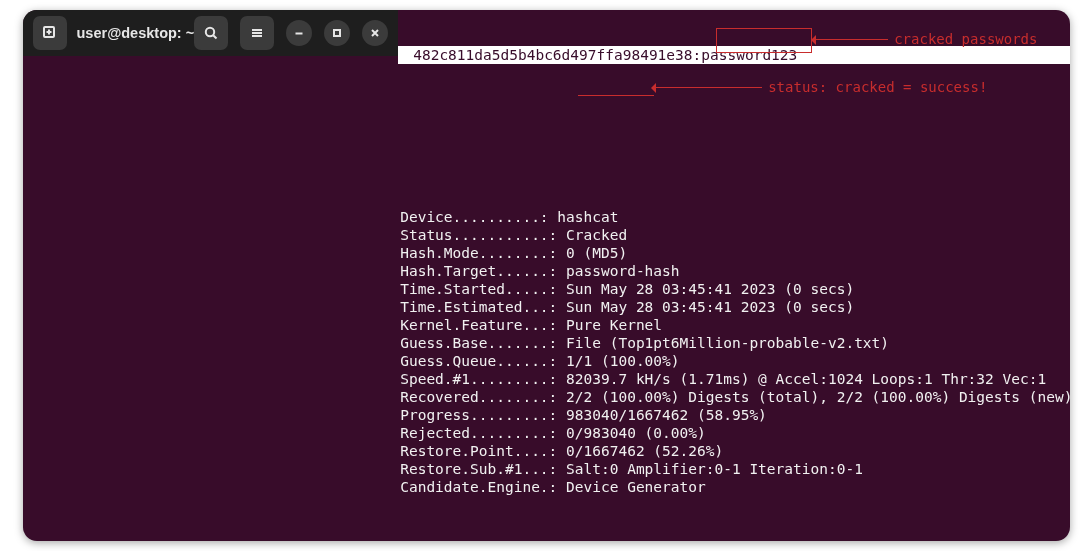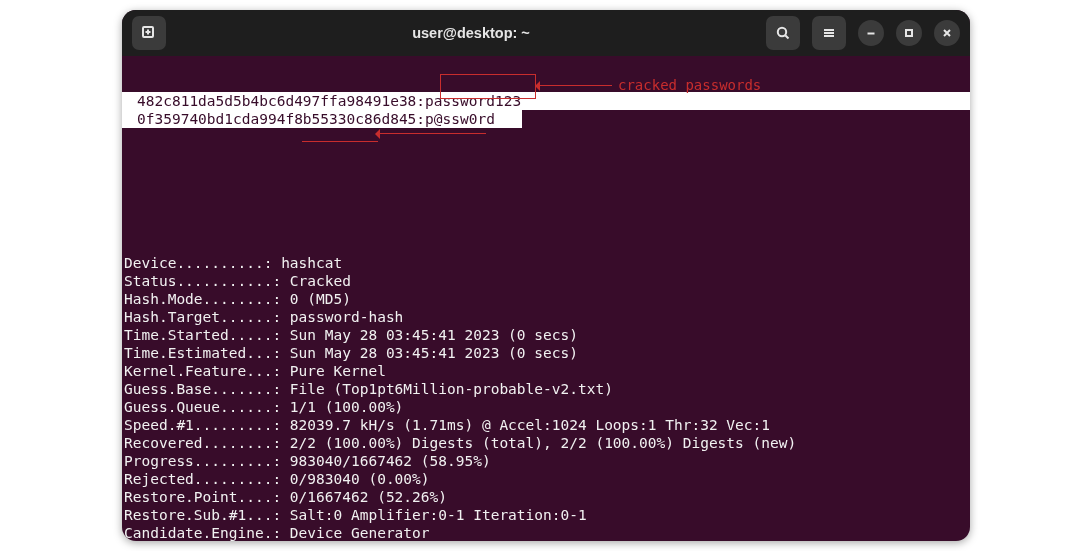--- a/index.html
+++ b/index.html
@@ -1,24 +1,24 @@
 <!DOCTYPE html>
 <html><head>
   <meta charset="utf-8">
   <style>
     * { margin:0; padding:0; box-sizing:border-box; }
     body { background:#fff; font-family:sans-serif; display:flex; justify-content:center; align-items:flex-start; padding:10px; }
     .window {
-      width:848px; height:531px;
+      width:1047px; height:531px;
       background:#380c2a;
       border-radius:14px;
       overflow:hidden;
       box-shadow:0 2px 8px rgba(0,0,0,.35);
       position:relative;
-      display:flex; flex-direction:column;
+      display:flex; flex-direction:row;
     }
     .titlebar {
       height:46px;
       background:#1e1e1e;
       display:flex; align-items:center;
       padding:0 10px;
       flex-shrink:0;
     }
     .tb-left { width:44px; display:flex; }
     .tb-center { flex:1; text-align:center; color:#e6e6e6; font-size:14.5px; font-weight:600; }
@@ -99,21 +99,21 @@
       </div>
       <div class="circlebtn">
         <svg width="12" height="12" viewBox="0 0 12 12">
             <path d="M3 3l6 6M9 3l-6 6"></path>
           </svg>
       </div>
     </div>
   </div>
 
   <div class="term">
-    <span class="hl-row">482c811da5d5b4bc6d497ffa98491e38:password123</span><span class="hl-row" style="width:400px;display:inline-block;">0f359740bd1cda994f8b55330c86d845:p@ssw0rd</span>
+    <span class="hl-row">482c811da5d5b4bc6d497ffa98491e38:password123</span>
 
     
     <div class="box1" style="left:318px; top:18px; width:96px; height:25px;"></div>
     <div class="arrow-line" style="left:418px; top:29px; width:72px;"></div>
     <div class="anno" style="left:496px; top:20px;">cracked passwords</div>
 
 <div class="term-body">
 <span>Device..........: hashcat</span>
 <span>Status...........: Cracked</span>
 <span>Hash.Mode........: 0 (MD5)</span>
@@ -133,15 +133,16 @@
 
 
 
 
 
 </div>
 
     
     <div class="box1" style="left:180px; top:66px; width:76px; height:20px; border-top:none;border-left:none;border-right:none;"></div>
     <div class="arrow-line" style="left:258px; top:77px; width:106px;"></div>
+    <div class="anno" style="left:370px; top:68px;">status: cracked = success!</div>
   </div>
 
 </div>
 
 </body></html>

